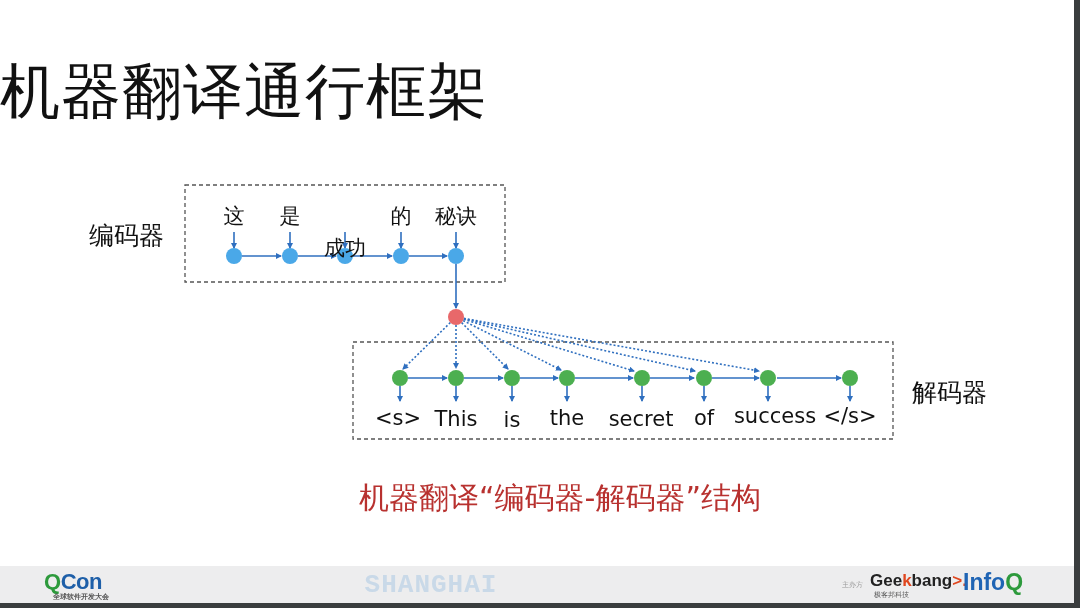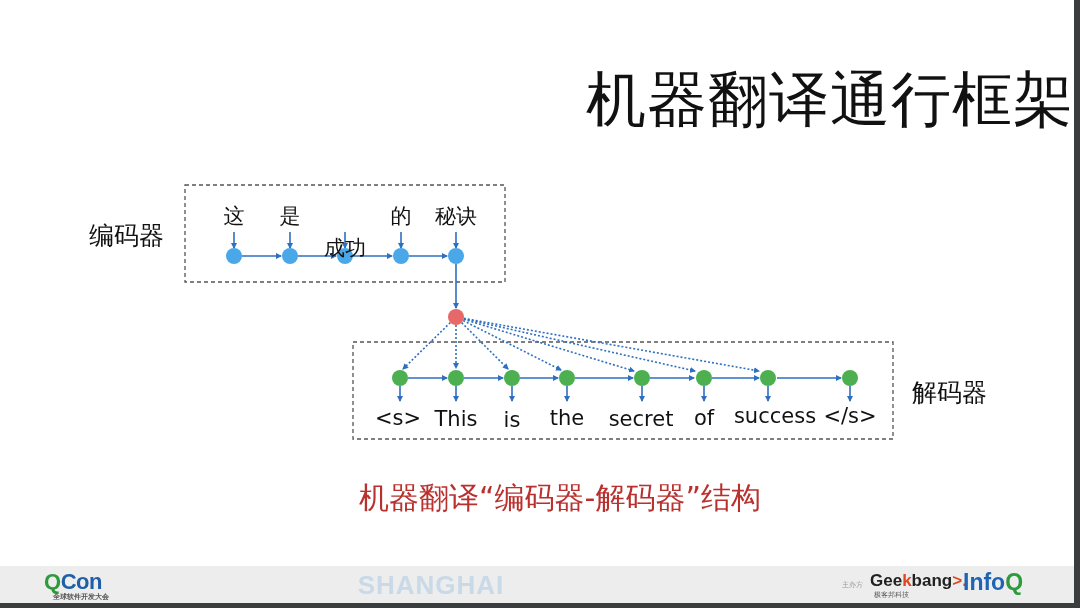--- a/index.html
+++ b/index.html
@@ -1,28 +1,28 @@
 <!DOCTYPE html>
 <html><head>
 <meta charset="utf-8">
 <style>
   html, body { margin:0; padding:0; }
   body { width:1080px; height:608px; position:relative; overflow:hidden; background:#3a3d3e; font-family:"DejaVu Sans", sans-serif; }
   .slide { position:absolute; left:0; top:0; width:1074px; height:603px; background:#ffffff; overflow:hidden; }
-  .title { position:absolute; left:0; width:1074px; top:52px; text-align:right; font-size:60px; color:#111; letter-spacing:1px;margin-top:8px; }
+  .title { position:absolute; left:0; width:1074px; top:52px; text-align:left; font-size:60px; color:#111; letter-spacing:1px; }
   .label { position:absolute; font-size:25px; color:#111; }
   .caption { position:absolute; left:0; width:1120px; top:478px; text-align:center; font-size:30px; color:#b8312f; }
   .word { position:absolute; font-size:21px; color:#111; transform:translateX(-50%); white-space:nowrap; }
   .zh-word { position:absolute; font-size:21px; color:#111; transform:translateX(-50%); white-space:nowrap; }
   svg.diagram { position:absolute; left:0; top:0; }
   .footer { position:absolute; left:0; top:566px; width:1074px; height:37px; background:#ededee; }
   .qcon { position:absolute; left:44px; top:3px; font-family:"Liberation Sans", sans-serif; font-weight:bold; font-size:22px; color:#1e5fa8; letter-spacing:-0.5px; }
   .qcon .q { color:#2d9a3c; }
   .qcon-sub { position:absolute; left:53px; top:26px; font-size:7px; color:#555;font-weight:bold; }
-  .shanghai { position:absolute; left:0; width:862px; top:4px; text-align:center; font-family:Liberation Sans, sans-serif; font-weight:bold; font-size:26px; color:#c9d9e8; letter-spacing:1px; }
+  .shanghai { position:absolute; left:0; width:862px; top:4px; text-align:center; font-family:Liberation Mono, monospace; font-weight:bold; font-size:26px; color:#c9d9e8; letter-spacing:1px; }
   .host { position:absolute; left:842px; top:14px; font-size:7px; color:#999; }
   .geek { position:absolute; left:870px; top:5px; font-family:"Liberation Sans", sans-serif; font-weight:bold; font-size:17px; color:#222; }
   .geek .k { color:#e0471f; }
   .geek .ang { color:#e0471f; }
   .geek-sub { position:absolute; left:874px; top:24px; font-size:7px; color:#555; }
   .infoq { position:absolute; left:963px; top:3px; font-family:"Liberation Sans", sans-serif; font-weight:bold; font-size:23px; color:#1f64b4; }
   .infoq .q { color:#2d9a3c; }
 </style>
 </head>
 <body>

